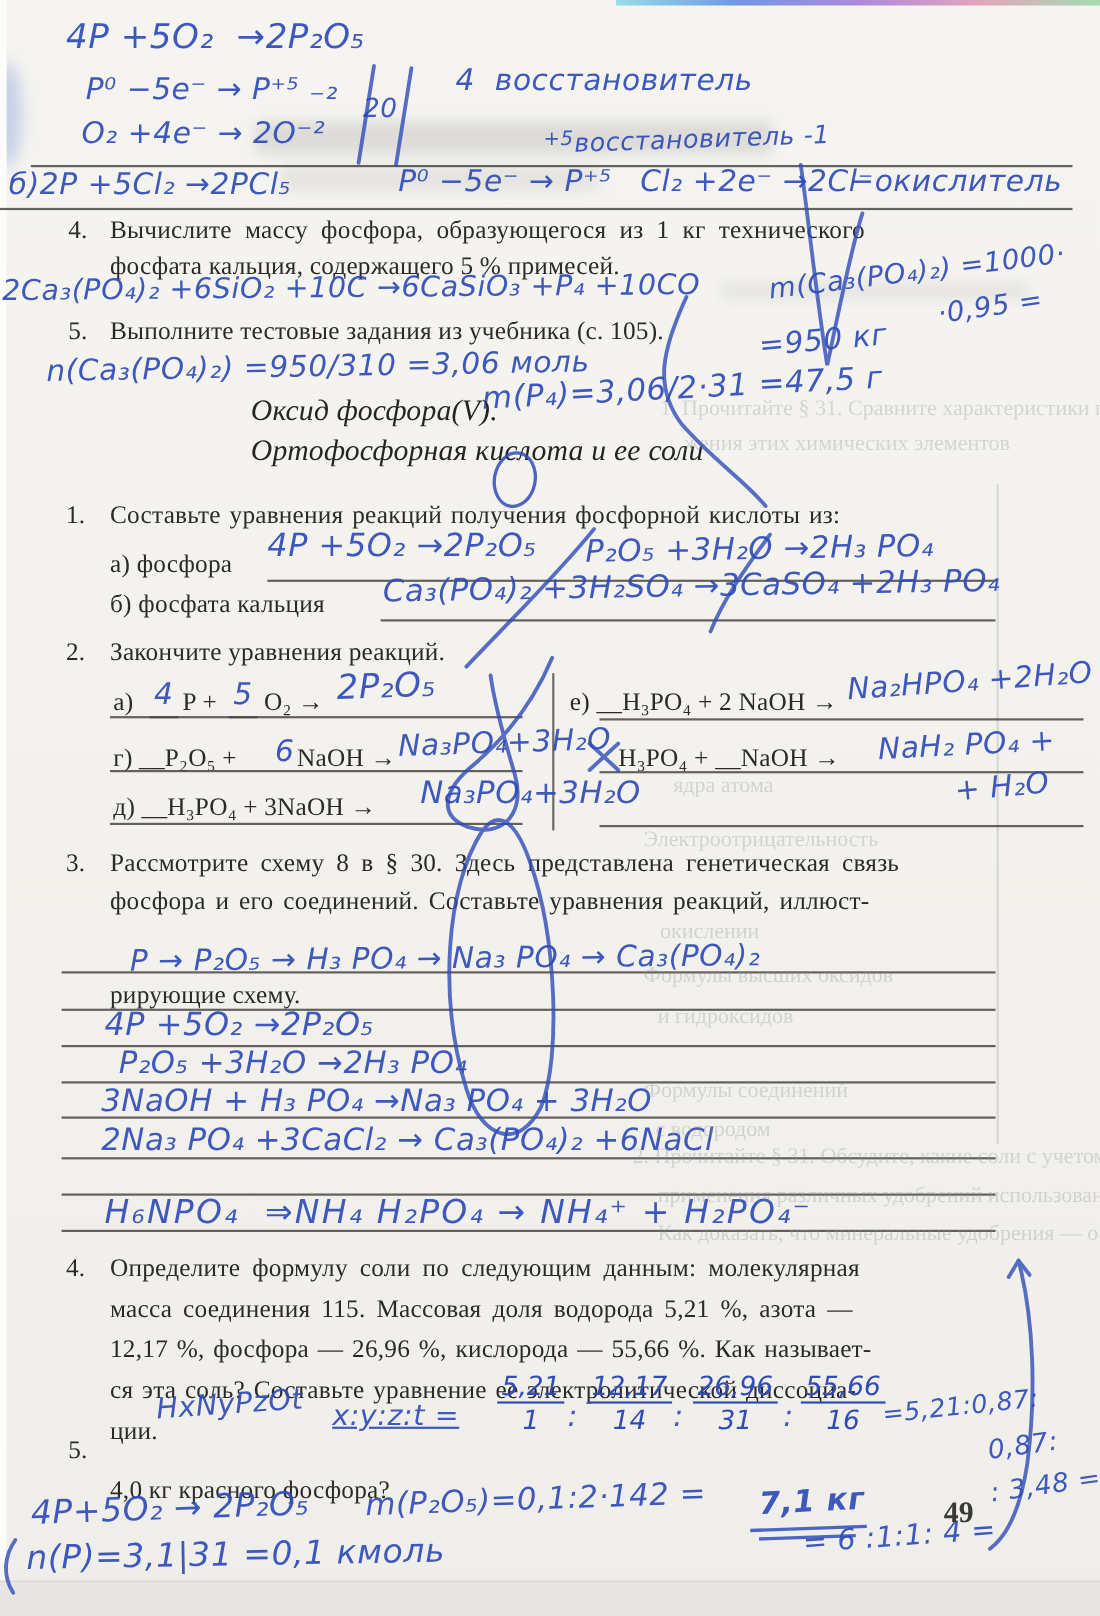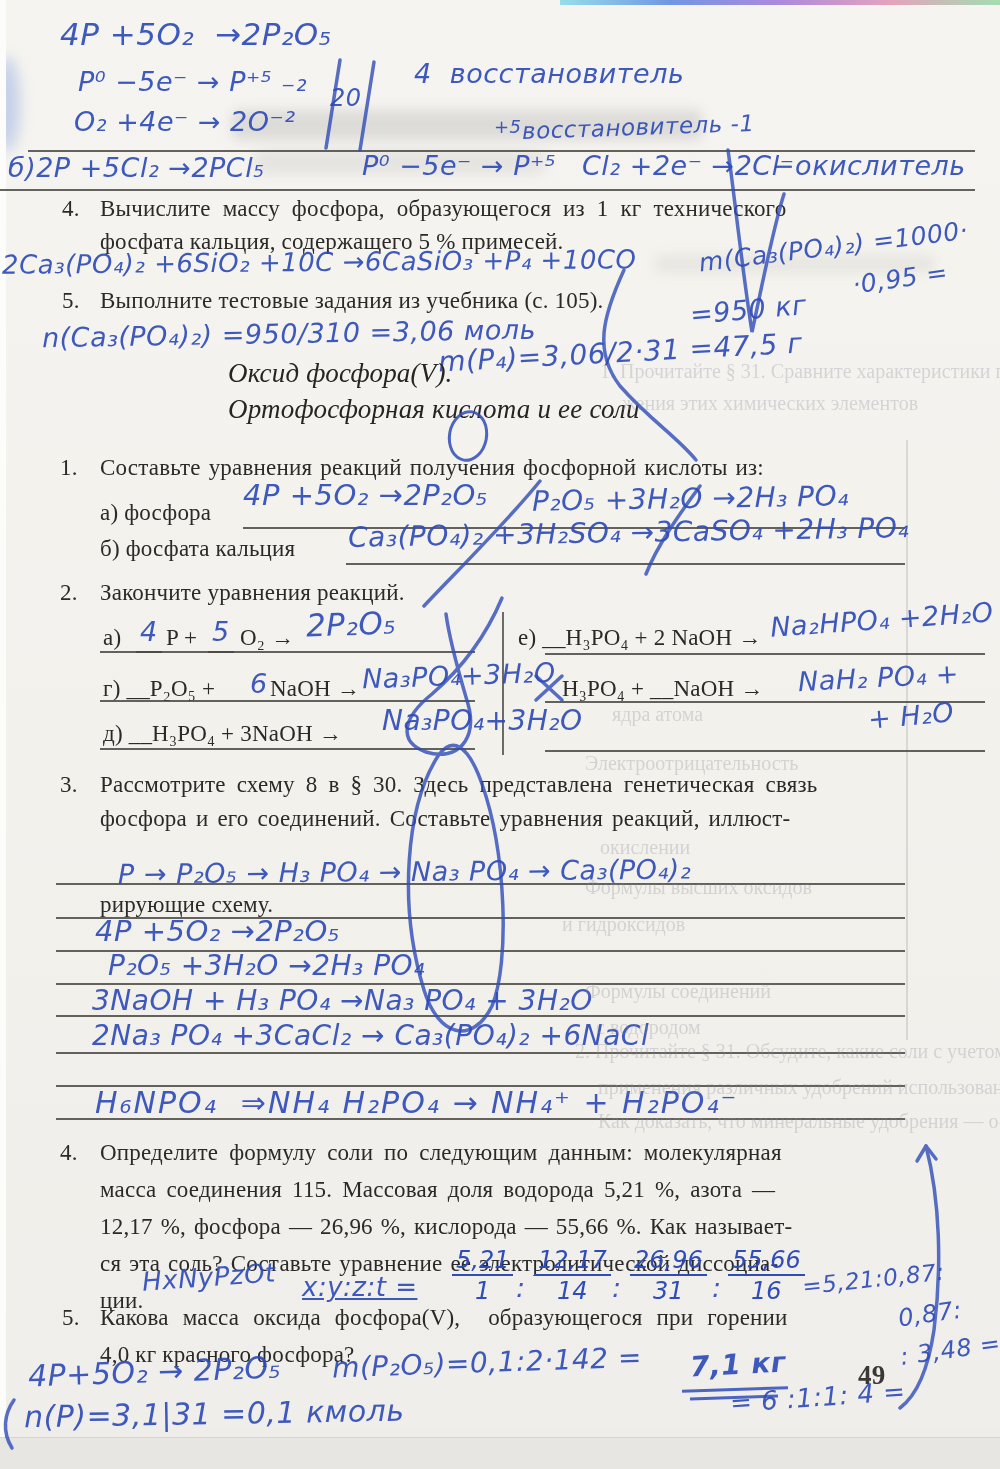--- a/index.html
+++ b/index.html
@@ -160,38 +160,37 @@
   <div class="hw" style="left:712px;top:1272px;">:</div>
   <span class="frac" style="left:728px;top:1246px;">
     <span class="fn">55,66</span>
     <span class="fd">16</span>
   </span>
   <div class="hw" style="left:802px;top:1266px;font-size:23px;transform:rotate(-6deg);">=5,21:0,87:</div>
   <div class="hw" style="left:898px;top:1300px;font-size:24px;transform:rotate(-8deg);">0,87:</div>
   <div class="hw" style="left:900px;top:1336px;font-size:24px;transform:rotate(-8deg);">: 3,48 =</div>
 
   <div class="pr" style="left:62px;top:1305px;">5.</div>
-  <div class="pr" style="left:100px;top:1305px;word-spacing:8px;">Какова масса оксида фосфора(V),  образующегося при горении</div>
   <div class="pr" style="left:100px;top:1342px;">4,0 кг красного фосфора?</div>
   <div class="hw" style="left:28px;top:1354px;font-size:30px;transform:rotate(-2deg);">4P+5O₂ → 2P₂O₅</div>
   <div class="hw" style="left:332px;top:1346px;font-size:28px;transform:rotate(-2deg);">m(P₂O₅)=0,1:2·142 =</div>
   <div class="hw" style="left:690px;top:1348px;font-size:28px;font-weight:bold;transform:rotate(-3deg);">7,1 кг</div>
   <div class="brule" style="left:682px;top:1388px;width:106px;transform:rotate(-2deg);"></div>
   <div class="brule" style="left:690px;top:1396px;width:88px;transform:rotate(-2deg);"></div>
   <div class="hw" style="left:730px;top:1382px;font-size:26px;transform:rotate(-4deg);">= 6 :1:1: 4 =</div>
   <div class="pr" style="left:858px;top:1360px;font-size:27px;font-weight:bold;color:#38373500;color:#3a3936;">49</div>
   <div class="hw" style="left:24px;top:1396px;font-size:30px;transform:rotate(-1deg);">n(P)=3,1|31 =0,1 кмоль</div>
 
   <div class="ghost" style="left:600px;top:360px;">1. Прочитайте § 31. Сравните характеристики поло-</div>
   <div class="ghost" style="left:622px;top:392px;">жения этих химических элементов</div>
   <div class="ghost" style="left:612px;top:703px;">ядра атома</div>
   <div class="ghost" style="left:585px;top:752px;">Электроотрицательность</div>
   <div class="ghost" style="left:600px;top:836px;">окислении</div>
   <div class="ghost" style="left:585px;top:876px;">Формулы высших оксидов</div>
-  <div class="ghost" style="left:562px;top:913px;">и гидроксидов</div>
+  <div class="ghost" style="left:598px;top:913px;">и гидроксидов</div>
   <div class="ghost" style="left:585px;top:980px;">Формулы соединений</div>
   <div class="ghost" style="left:596px;top:1016px;">с водородом</div>
   <div class="ghost" style="left:575px;top:1040px;">2. Прочитайте § 31. Обсудите, какие соли с учетом</div>
   <div class="ghost" style="left:598px;top:1076px;">применения различных удобрений использованием фосфора.</div>
   <div class="ghost" style="left:598px;top:1110px;">Как доказать, что минеральные удобрения — основани</div>
 
   <svg class="ink" width="1000" height="1469" viewBox="0 0 1000 1469">
     <g fill="none" stroke="#2f4cb8" stroke-width="3.5" stroke-linecap="round" opacity="0.8">
       <path d="M 340,60 L 326,148"></path>
       <path d="M 374,62 L 360,150"></path>

